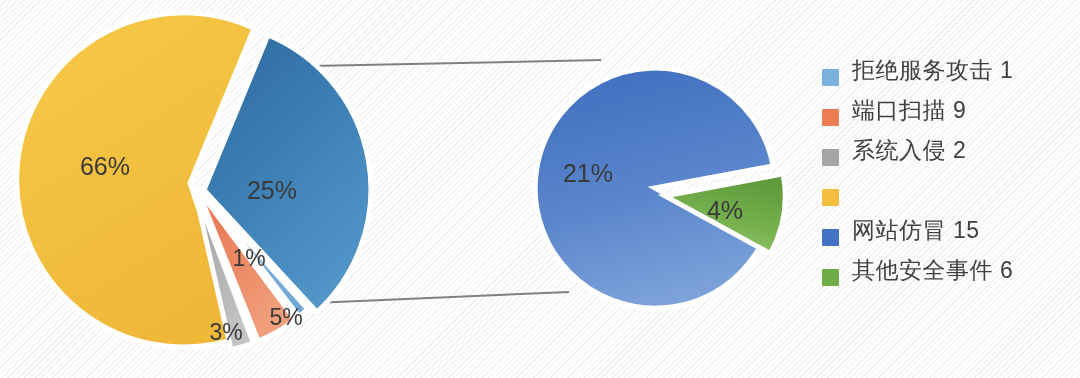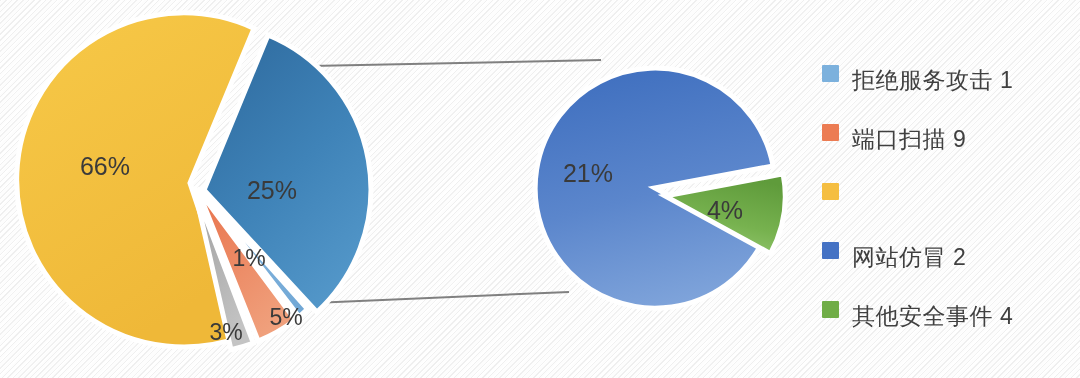--- a/index.html
+++ b/index.html
@@ -44,23 +44,22 @@
     fill:#3a3a3a;
     font-weight:400;
   }
   #legend{
     position:absolute;
     left:822px;top:46px;
     width:250px;
   }
   .legend-row{
     display:flex;
-    align-items:flex-start;
+    align-items:flex-end;
     height:40px;
-    margin-top:19px;
   }
   .legend-swatch{
     width:17px;height:17px;
     flex:0 0 17px;
     margin-right:13px;
     border-radius:1px;
   }
   .legend-text{
     font-family:"Liberation Sans","DejaVu Sans",sans-serif;
     font-size:23px;
@@ -170,29 +169,33 @@
     <div class="legend-row">
       <span class="legend-swatch" style="background:#7CB1DD;"></span>
       <span class="legend-text">拒绝服务攻击 1</span>
     </div>
 
     <div class="legend-row">
       <span class="legend-swatch" style="background:#EC7C53;"></span>
       <span class="legend-text">端口扫描 9</span>
     </div>
 
+    <div class="legend-row">
+      <span class="legend-swatch" style="background:#A5A5A5;"></span>
+      <span class="legend-text">系统入侵 2</span>
+    </div>
 
     <div class="legend-row">
       <span class="legend-swatch" style="background:#F5BE41;"></span>
     </div>
 
     <div class="legend-row">
       <span class="legend-swatch" style="background:#4472C4;"></span>
-      <span class="legend-text">网站仿冒 2</span>
+      <span class="legend-text">网站仿冒 15</span>
     </div>
 
     <div class="legend-row">
       <span class="legend-swatch" style="background:#70AD47;"></span>
-      <span class="legend-text">其他安全事件 4</span>
+      <span class="legend-text">其他安全事件 6</span>
     </div>
 
   </div>
 </div>
 
 </body></html>

